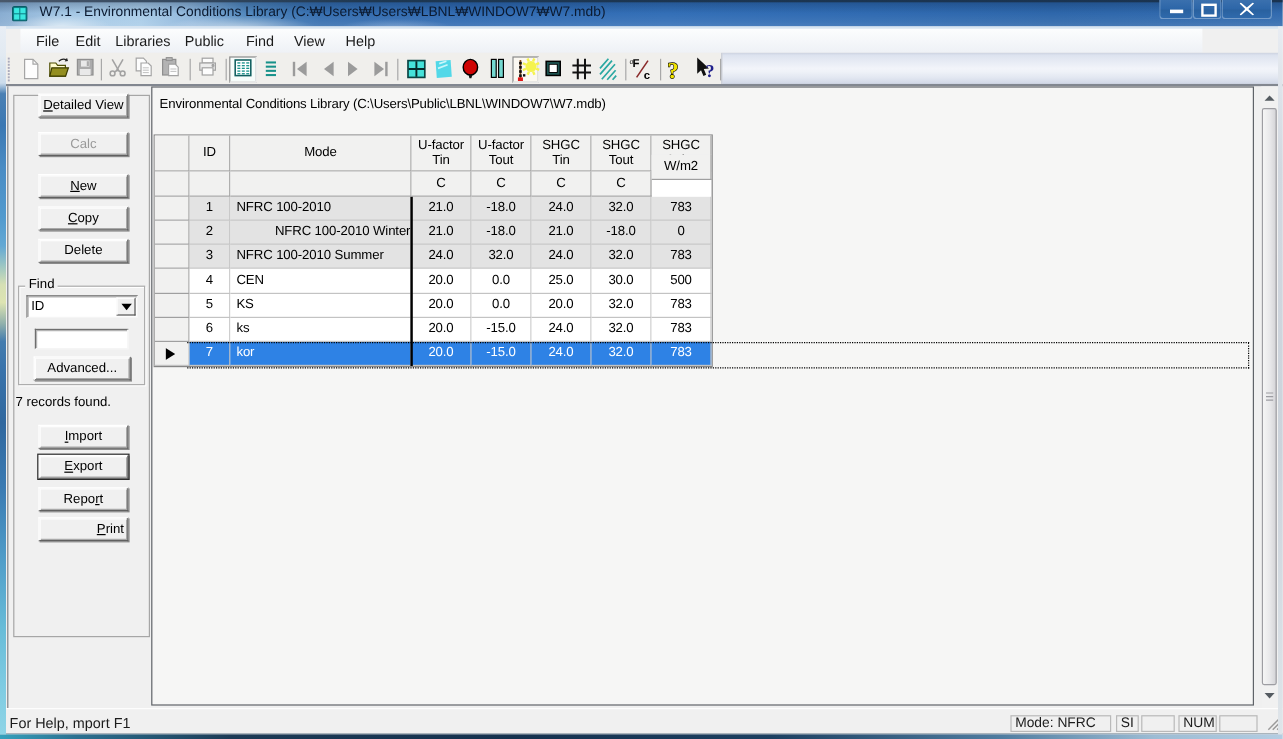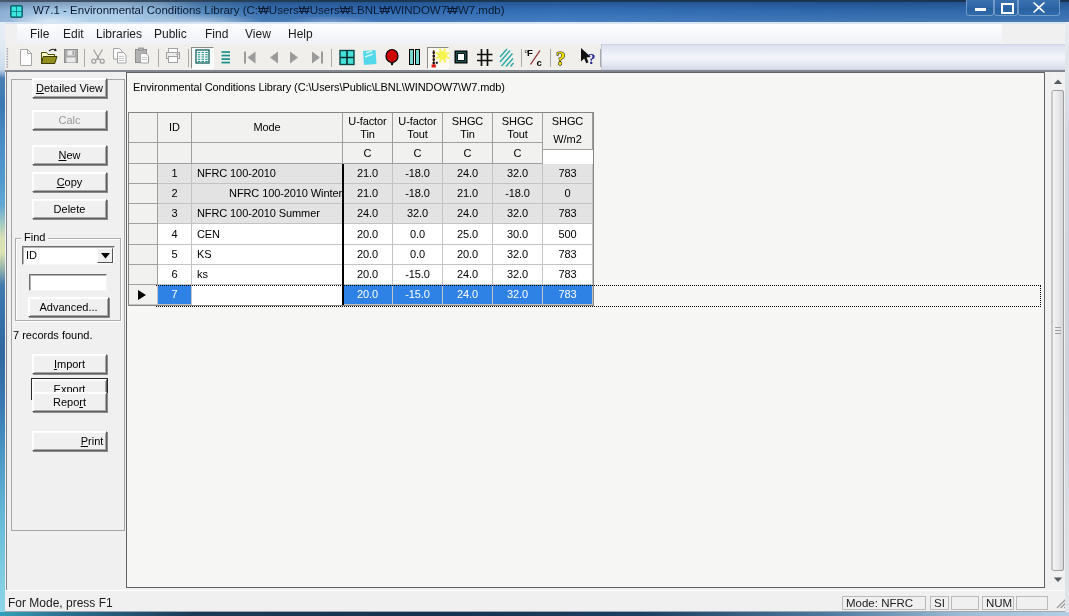--- a/index.html
+++ b/index.html
@@ -220,21 +220,21 @@
   <div class="abs" style="right:1px;top:1px;width:16px;height:15px;background:#f0f0f0;border:1px solid;border-color:#ffffff #555 #555 #ffffff;box-sizing:border-box;"></div>
   <svg class="abs" style="right:4px;top:6px" width="9" height="6" viewBox="0 0 9 6">
       <path d="M0 0 H9 L4.5 5.5 Z" fill="#000"></path>
     </svg>
 </div>
 <div class="abs" style="left:29px;top:274px;width:78px;height:17px;background:#fff;border:1px solid;border-color:#6e6e6e #f5f5f5 #f5f5f5 #6e6e6e;box-shadow:inset 1px 1px 0 #b4b4b4;box-sizing:border-box;"></div>
 <div class="btn" style="left:28px;top:297px;width:81px;">Advanced...</div>
 <div class="abs" style="left:13px;top:329px;font-size:11px;">7 records found.</div>
 <div class="btn" style="top:354px;"><u>I</u>mport</div>
 <div class="btn" style="top:379px;outline:1px solid #2a2a2a;"><u>E</u>xport</div>
-<div class="btn" style="top:392px;">Repo<u>r</u>t</div>
+<div class="btn" style="top:406px;">Repo<u>r</u>t</div>
 <div class="btn" style="top:431px;padding-left:45px;"><u>P</u>rint</div>
 
 <div class="abs" id="grid">
 <div class="cell hcell" style="left:0px;top:0;width:29px;height:30px;line-height:29px;"></div>
 <div class="cell hcell" style="left:29px;top:0;width:34px;height:30px;line-height:29px;">ID</div>
 <div class="cell hcell" style="left:63px;top:0;width:151px;height:30px;line-height:29px;">Mode</div>
 <div class="cell hcell" style="left:214px;top:0;width:50px;height:30px;padding-top:2px;line-height:13px;">U-factor<br>Tin</div>
 <div class="cell hcell" style="left:264px;top:0;width:50px;height:30px;padding-top:2px;line-height:13px;">U-factor<br>Tout</div>
 <div class="cell hcell" style="left:314px;top:0;width:50px;height:30px;padding-top:2px;line-height:13px;">SHGC<br>Tin</div>
 <div class="cell hcell" style="left:364px;top:0;width:50px;height:30px;padding-top:2px;line-height:13px;">SHGC<br>Tout</div>
@@ -290,20 +290,21 @@
 <div class="cell hcell" style="left:0;top:152px;width:29px;height:20px;"></div>
 <div class="cell wh" style="left:29px;top:152px;width:34px;height:20px;line-height:19px;">6</div>
 <div class="cell wh" style="left:63px;top:152px;width:151px;height:20px;line-height:19px;text-align:left;padding-left:5px;">ks</div>
 <div class="cell wh" style="left:214px;top:152px;width:50px;height:20px;line-height:19px;">20.0</div>
 <div class="cell wh" style="left:264px;top:152px;width:50px;height:20px;line-height:19px;">-15.0</div>
 <div class="cell wh" style="left:314px;top:152px;width:50px;height:20px;line-height:19px;">24.0</div>
 <div class="cell wh" style="left:364px;top:152px;width:50px;height:20px;line-height:19px;">32.0</div>
 <div class="cell wh" style="left:414px;top:152px;width:50px;height:20px;line-height:19px;">783</div>
 <div class="cell selc" style="left:0;top:172px;width:29px;height:20px;"></div>
 <div class="cell sel" style="left:29px;top:172px;width:34px;height:20px;line-height:19px;">7</div>
+<div class="cell sel" style="left:63px;top:172px;width:151px;height:20px;line-height:19px;text-align:left;padding-left:5px;">kor</div>
 <div class="cell sel" style="left:214px;top:172px;width:50px;height:20px;line-height:19px;">20.0</div>
 <div class="cell sel" style="left:264px;top:172px;width:50px;height:20px;line-height:19px;">-15.0</div>
 <div class="cell sel" style="left:314px;top:172px;width:50px;height:20px;line-height:19px;">24.0</div>
 <div class="cell sel" style="left:364px;top:172px;width:50px;height:20px;line-height:19px;">32.0</div>
 <div class="cell sel" style="left:414px;top:172px;width:50px;height:20px;line-height:19px;">783</div>
 <div class="abs" style="left:213px;top:51px;width:2px;height:141px;background:#000;"></div>
 <svg class="abs" style="left:9px;top:177px" width="8" height="10" viewBox="0 0 8 10">
       <path d="M0 0 L8 5 L0 10 Z" fill="#000"></path>
     </svg>
 </div>
@@ -320,21 +321,21 @@
         <stop offset="0.55" stop-color="#e8e8ea"></stop>
         <stop offset="1" stop-color="#d3d3d6"></stop>
       </linearGradient>
     </defs>
 <g stroke="#9d9da2" stroke-width="1">
       <path d="M4 255.5 h6 M4 258.5 h6 M4 261.5 h6"></path>
     </g>
 </svg>
 
 <div class="abs" id="statusbar">
-    <div class="abs txt">For Mode, press F1</div>
+    <div class="abs txt">For Help, mport F1</div>
   </div>
 <div class="sfield" style="left:842px;width:84px;">Mode: NFRC</div>
 <div class="sfield" style="left:930px;width:19px;">SI</div>
 <div class="sfield" style="left:951px;width:28px;"></div>
 <div class="sfield" style="left:982px;width:32px;">NUM</div>
 <div class="sfield" style="left:1016px;width:32px;"></div>
 <svg class="abs" style="left:1056px;top:597px" width="12" height="12" viewBox="0 0 13 13">
     <path d="M12 1 L1 12 M12 5 L5 12 M12 9 L9 12" stroke="#9b9b9b" stroke-width="1.4" fill="none"></path>
   </svg>
 <div class="abs" id="bottomline"></div>

